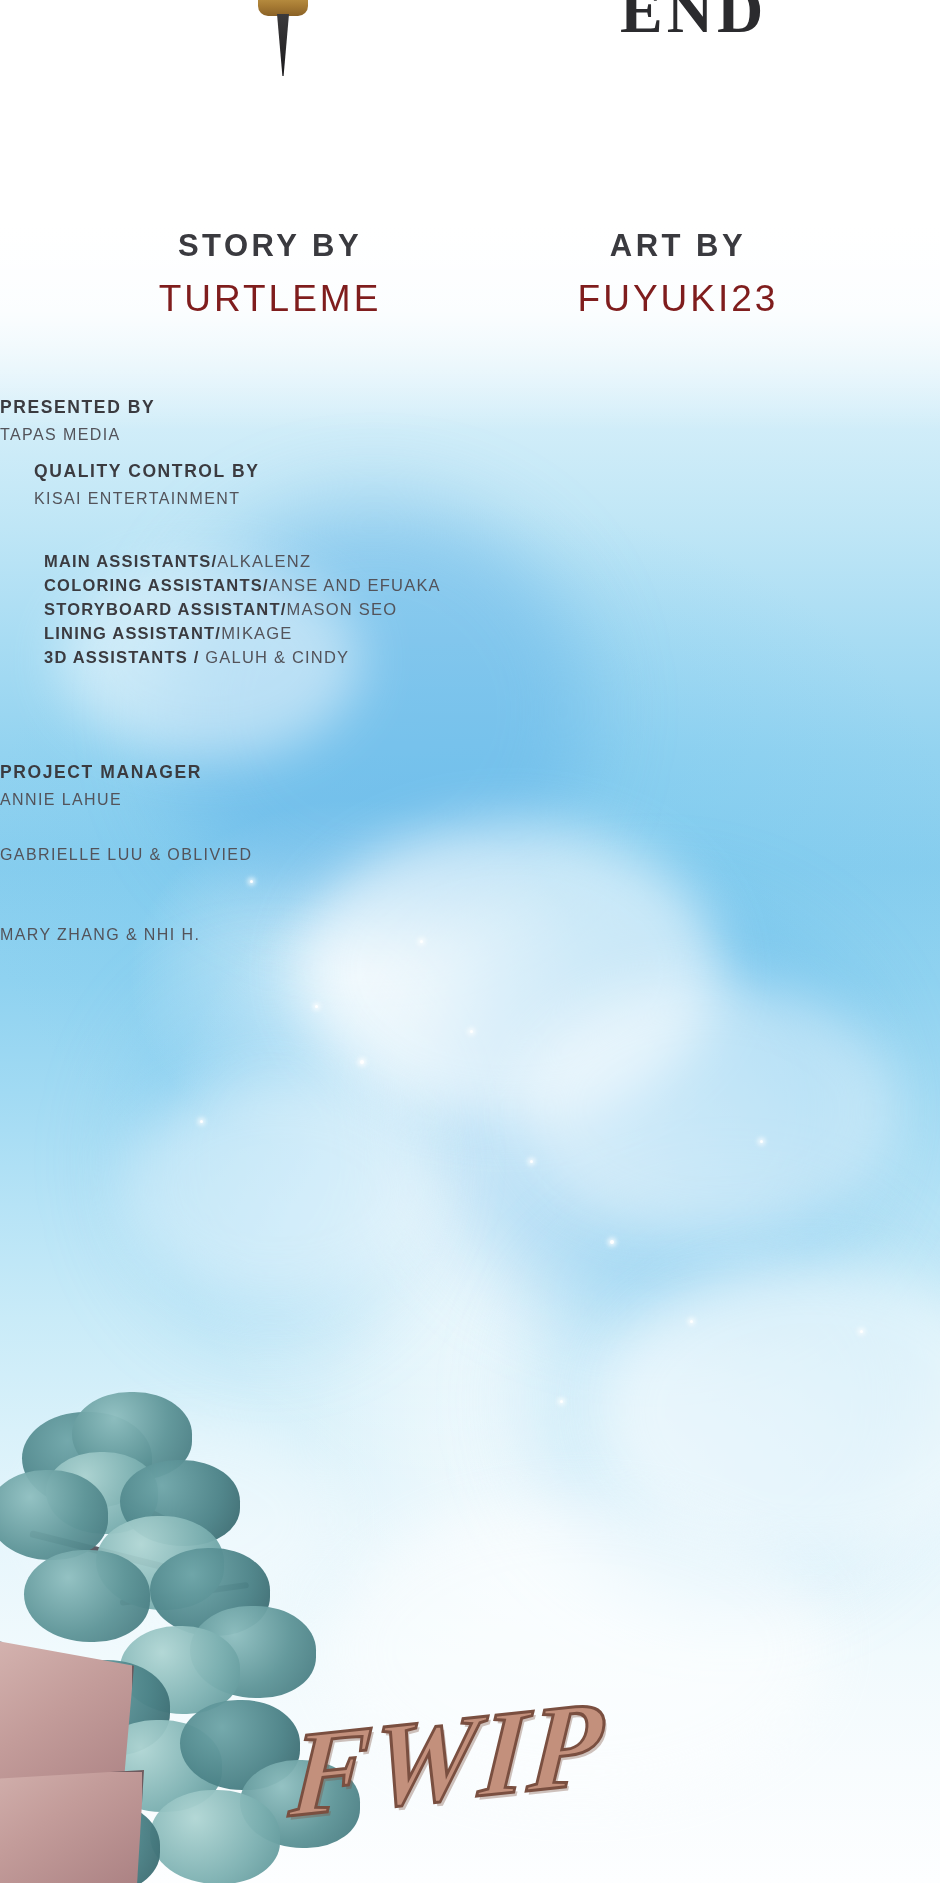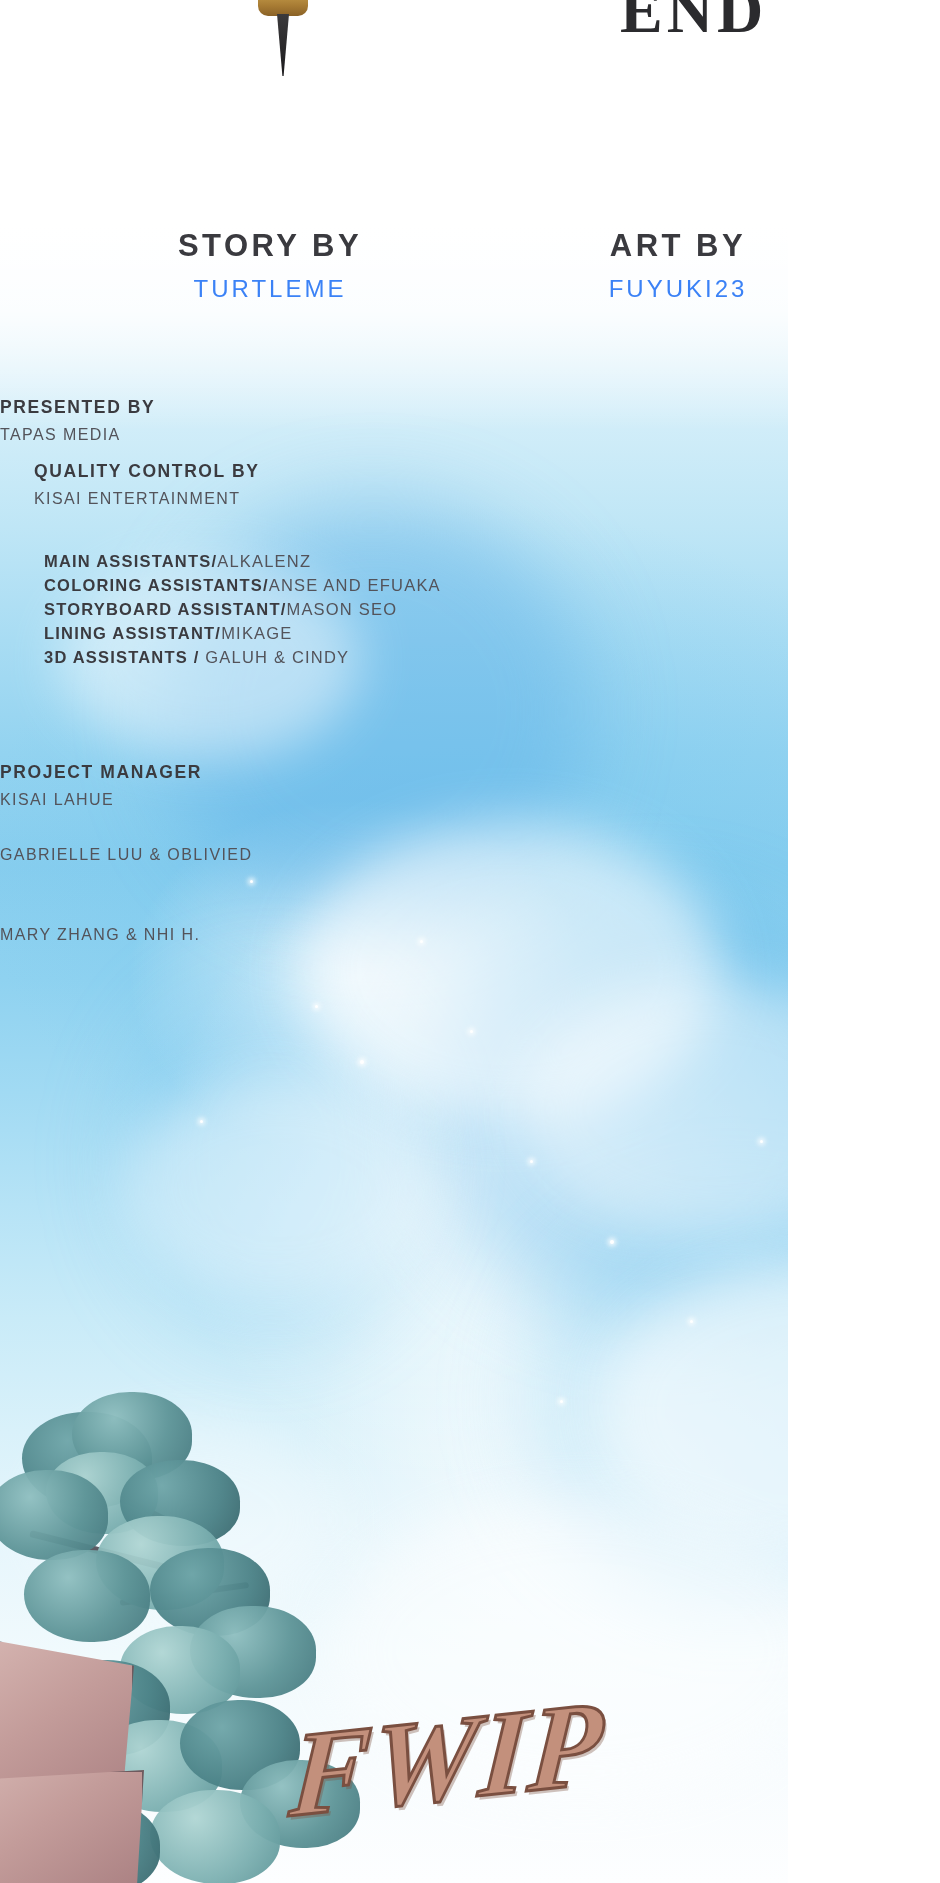--- a/index.html
+++ b/index.html
@@ -5,21 +5,21 @@
   html, body {
     margin: 0;
     padding: 0;
     background: #ffffff;
   }
   body {
     font-family: "Liberation Sans", sans-serif;
   }
   .page {
     position: relative;
-    width: 788px;
+    width: 940px;
     height: 1883px;
     overflow: hidden;
     background: #ffffff;
   }
 
   
   .sky {
     position: absolute;
     left: 0;
     top: 0;
@@ -142,24 +142,24 @@
   }
   .byline-col { width: 260px; text-align: center; }
   .byline-title {
     font-size: 31px;
     font-weight: 700;
     letter-spacing: 3.5px;
     color: #3a3a3f;
     line-height: 1.25;
   }
   .byline-name {
-    font-size: 24px;
+    font-size: 37px;
     font-weight: 400;
     letter-spacing: 3px;
-    color: #3b82f6;
+    color: #7f1d1d;
     line-height: 1.45;
     margin-top: 6px;
   }
 
   .block { position: absolute; width: 940px; text-align: left; }
   .b-head {
     font-size: 17.5px;
     font-weight: 700;
     letter-spacing: 1.6px;
     color: #3b3b40;
@@ -295,21 +295,21 @@
     <div class="block" id="blk-assistants">
       <div class="credit-line"><span class="role">MAIN ASSISTANTS/</span><span>ALKALENZ</span></div>
       <div class="credit-line"><span class="role">COLORING ASSISTANTS/</span><span>ANSE AND EFUAKA</span></div>
       <div class="credit-line"><span class="role">STORYBOARD ASSISTANT/</span><span>MASON SEO</span></div>
       <div class="credit-line"><span class="role">LINING ASSISTANT/</span><span>MIKAGE</span></div>
       <div class="credit-line"><span class="role">3D ASSISTANTS / </span><span>GALUH &amp; CINDY</span></div>
     </div>
 
     <div class="block" id="blk-pm">
       <div class="b-head">PROJECT MANAGER</div>
-      <div class="b-sub">KISAI LAHUE</div>
+      <div class="b-sub">ANNIE LAHUE</div>
     </div>
 
     <div class="block" id="blk-editors">
       <div class="b-sub">GABRIELLE LUU &amp; OBLIVIED</div>
     </div>
 
     <div class="block" id="blk-asst-editors">
       <div class="b-sub">MARY ZHANG &amp; NHI H.</div>
     </div>
 

